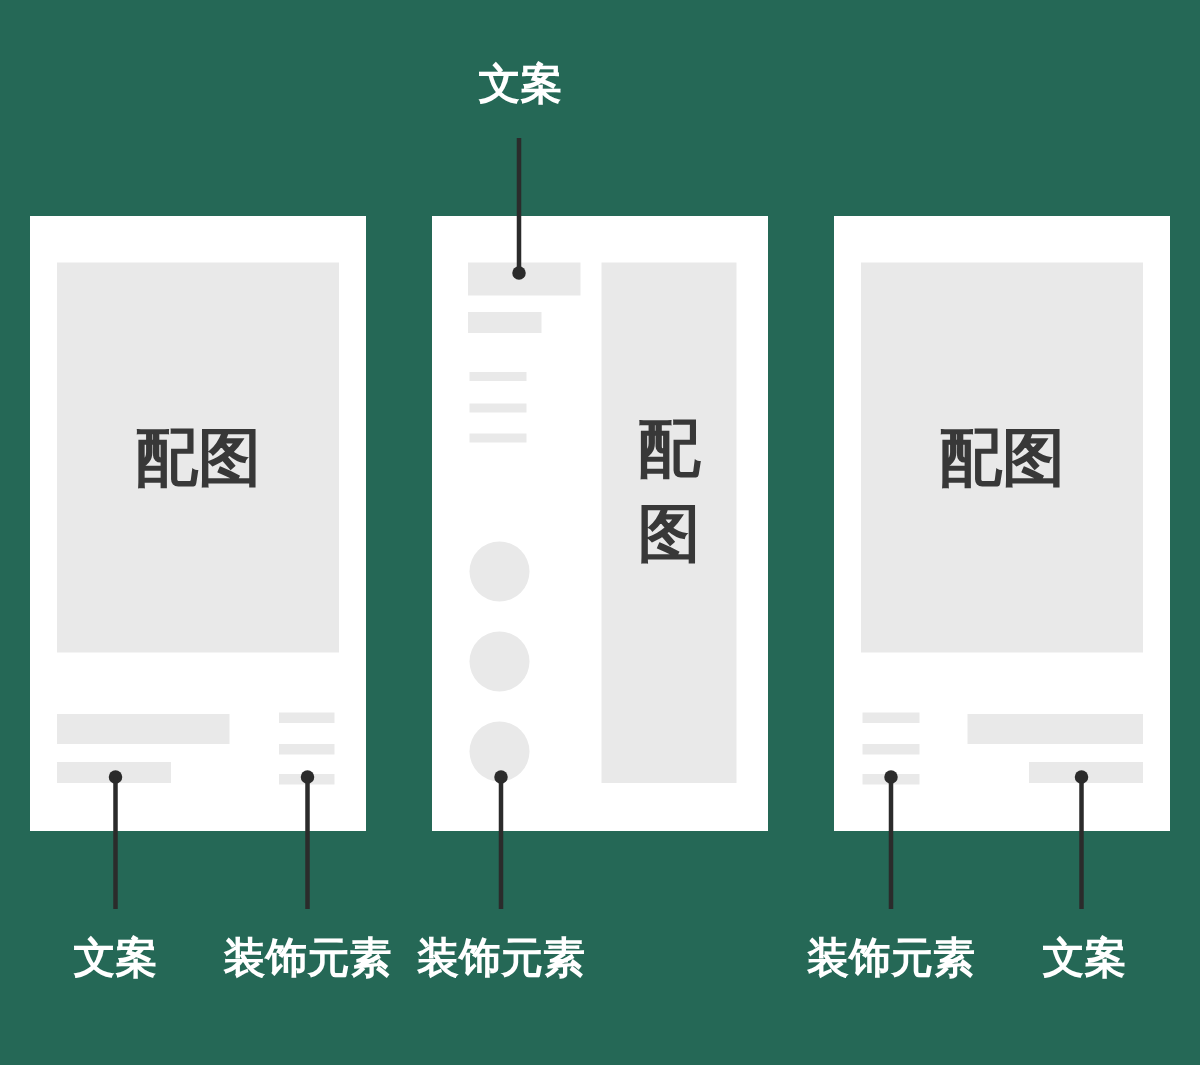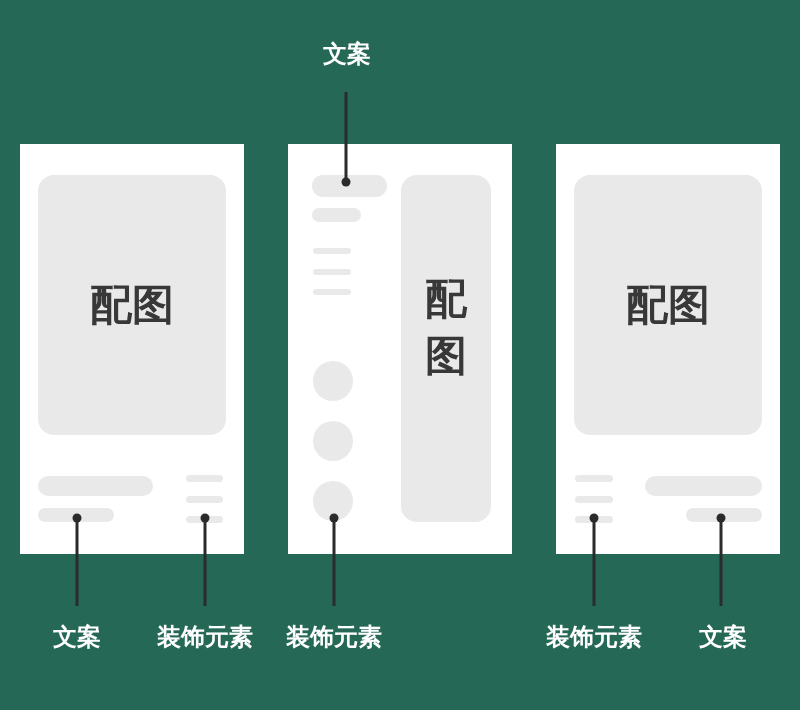--- a/index.html
+++ b/index.html
@@ -17,21 +17,21 @@
     font-family:"DejaVu Sans","Liberation Sans",sans-serif;
     overflow:hidden;
   }
   .stage{position:relative;width:800px;height:710px;background:var(--bg);}
 
   .card{position:absolute;top:144px;width:224px;height:410px;background:var(--card);}
   .card-left{left:20px;}
   .card-mid{left:288px;}
   .card-right{left:556px;}
 
-  .ph{position:absolute;background:var(--ph);border-radius:16px;}
+  .ph{position:absolute;background:var(--ph);}
   .round{border-radius:50%;}
 
   .img-box{display:flex;align-items:center;justify-content:center;}
   .img-label{
     font-size:42px;font-weight:700;color:var(--ph-text);
     line-height:1;white-space:nowrap;
   }
 
   
   .cl-img{left:18px;top:31px;width:188px;height:260px;}
@@ -61,21 +61,21 @@
   .cr-img{left:18px;top:31px;width:188px;height:260px;}
   .cr-thin1{left:19px;top:331px;width:38px;height:7px;}
   .cr-thin2{left:19px;top:352px;width:38px;height:7px;}
   .cr-thin3{left:19px;top:372px;width:38px;height:7px;}
   .cr-bar-wide{left:89px;top:332px;width:117px;height:20px;}
   .cr-bar-med{left:130px;top:364px;width:76px;height:14px;}
 
   
   .ann-label{
     position:absolute;transform:translateX(-50%);
-    color:var(--ann-text);font-size:24px;font-weight:700;
+    color:var(--ann-text);font-size:28px;font-weight:700;
     line-height:1;white-space:nowrap;
   }
   .vline{position:absolute;width:3px;transform:translateX(-50%);background:var(--connector);}
   .dot{position:absolute;width:9px;height:9px;border-radius:50%;
        transform:translate(-50%,-50%);background:var(--connector);}
 
   .a-top-label{left:347px;top:42px;}
   .a-top-line{left:346px;top:92px;height:90px;}
   .a-top-dot{left:346px;top:182px;}
 

